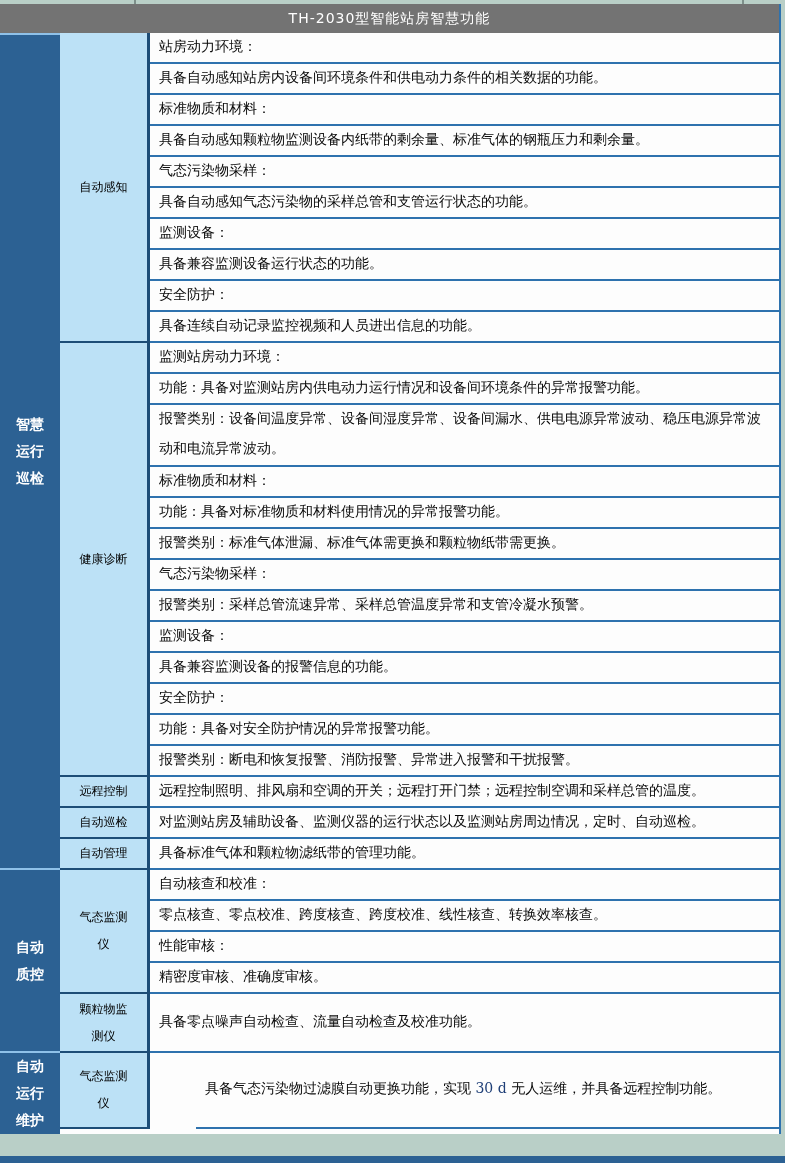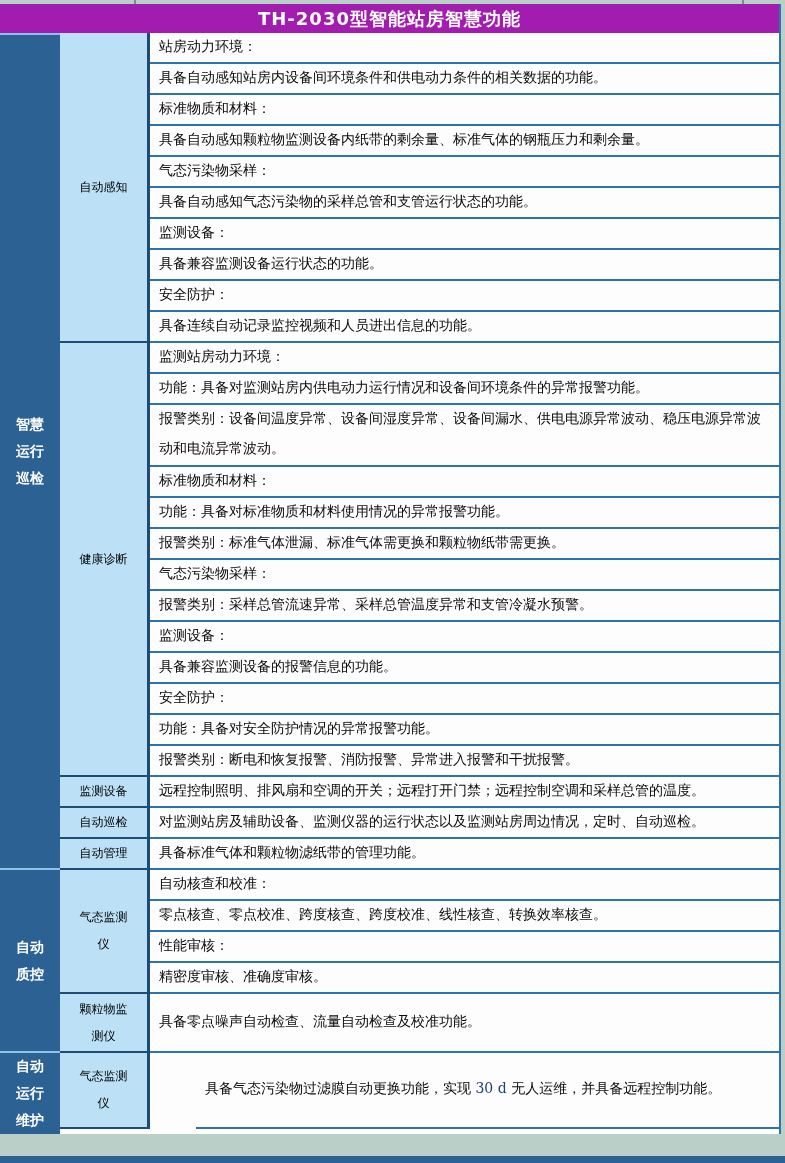--- a/index.html
+++ b/index.html
@@ -1,21 +1,21 @@
 <!DOCTYPE html>
 <html><head>
 <meta charset="utf-8">
 <style>
   html,body{margin:0;padding:0;}
   body{font-family:"DejaVu Sans","Liberation Sans",sans-serif;}
   .page{position:relative;width:785px;height:1163px;background:#b9cfc7;overflow:hidden;}
   .tick{position:absolute;top:0;width:2px;height:4px;background:#7d8f8a;}
   .table{position:absolute;top:4px;left:0;width:781px;box-sizing:border-box;
          border-right:2px solid #2e72ae;background:#fdfdfd;}
-  .titlebar{height:29px;background:#a21caf;color:#ffffff;font-weight:bold;font-size:18px;
+  .titlebar{height:29px;background:#737373;color:#ffffff;font-weight:normal;font-size:14px;
             display:flex;align-items:center;justify-content:center;letter-spacing:1px;}
   .section{display:flex;}
   .col1{width:60px;background:#2c6193;color:#ffffff;font-weight:bold;font-size:14px;
         display:flex;flex-direction:column;justify-content:center;align-items:center;
         box-sizing:border-box;line-height:27px;}
   .sec-border{border-bottom:2px solid #8fc1e9;}
   .sec-top{border-top:2px solid #8fc1e9;}
   .groups{flex:1;display:flex;flex-direction:column;min-width:0;}
   .group{display:flex;}
   .glabel{width:87px;background:#bce1f6;color:#000;font-size:12px;text-align:center;
@@ -131,21 +131,21 @@
                 <span class="txt">功能：具备对安全防护情况的异常报警功能。</span>
               </div>
             <div class="row r31">
                 <span class="txt">报警类别：断电和恢复报警、消防报警、异常进入报警和干扰报警。</span>
               </div>
           </div>
         </div>
 
         <div class="group">
           <div class="glabel">
-            <span>监测设备</span>
+            <span>远程控制</span>
           </div>
           <div class="rows">
             <div class="row r31">
                 <span class="txt">远程控制照明、排风扇和空调的开关；远程打开门禁；远程控制空调和采样总管的温度。</span>
               </div>
           </div>
         </div>
 
         <div class="group">
           <div class="glabel">

